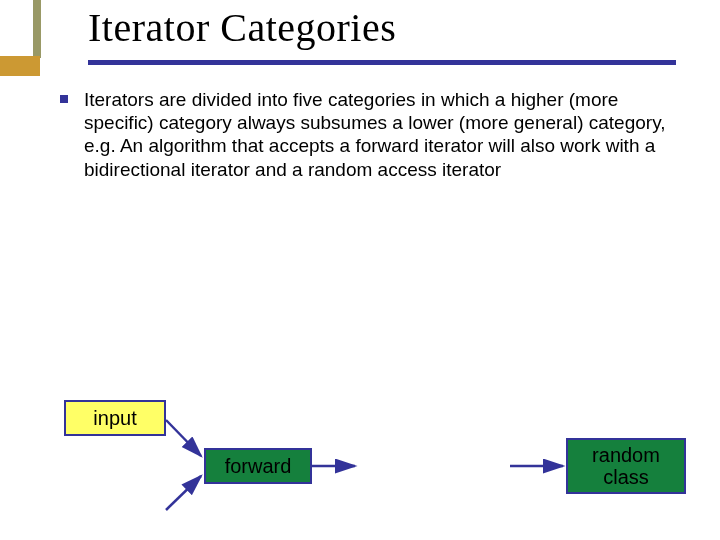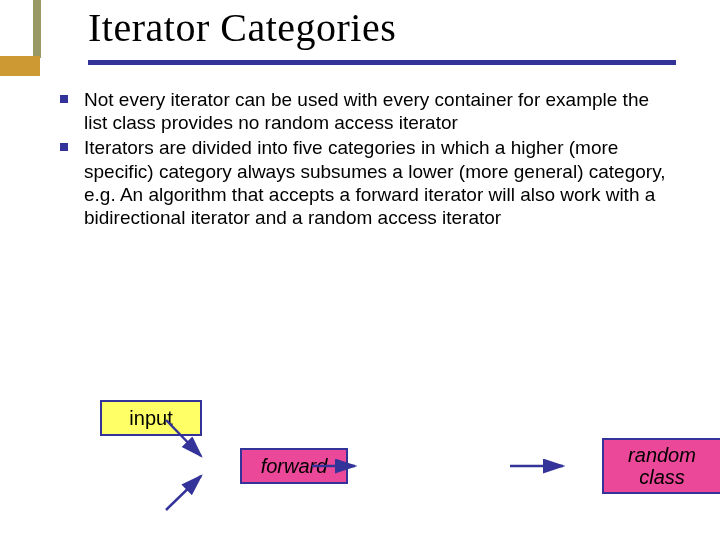--- a/index.html
+++ b/index.html
@@ -91,24 +91,23 @@
     position: absolute;
     border: 2px solid #333399;
     font-size: 20px;
     display: flex;
     align-items: center;
     justify-content: center;
     text-align: center;
     box-sizing: border-box;
     line-height: 1.1;
     padding: 2px 4px;
-    margin-left: 36px;
   }
   .box.yellow { background: #ffff66; }
-  .box.blue   { background: #ec4899; font-style: italic; }
+  .box.blue   { background: #15803d; }
   svg.arrows {
     position: absolute;
     left: 0; top: 0;
     width: 720px; height: 540px;
   }
 </style>
 </head>
 <body>
 
 <div class="slide">
@@ -116,21 +115,20 @@
   <div class="accent-top"></div>
   <div class="accent-left"></div>
 
   <div class="title-wrap">
     <div class="title">Iterator Categories</div>
     <div class="title-underline"></div>
   </div>
 
   <div class="body">
     <ul class="bullets">
-      <li>Not every iterator can be used with every container for example the list class provides no random access iterator</li>
       <li>Iterators are divided into five categories in which a higher (more specific) category always subsumes a lower (more general) category, e.g. An algorithm that accepts a forward iterator will also work with a bidirectional iterator and a random access iterator</li>
     </ul>
   </div>
 
   <div class="diagram">
 
     <div class="box yellow" style="left:64px;  top:400px; width:102px; height:36px;">input</div>
 
 
     <div class="box blue" style="left:204px; top:448px; width:108px; height:36px;">forward</div>

